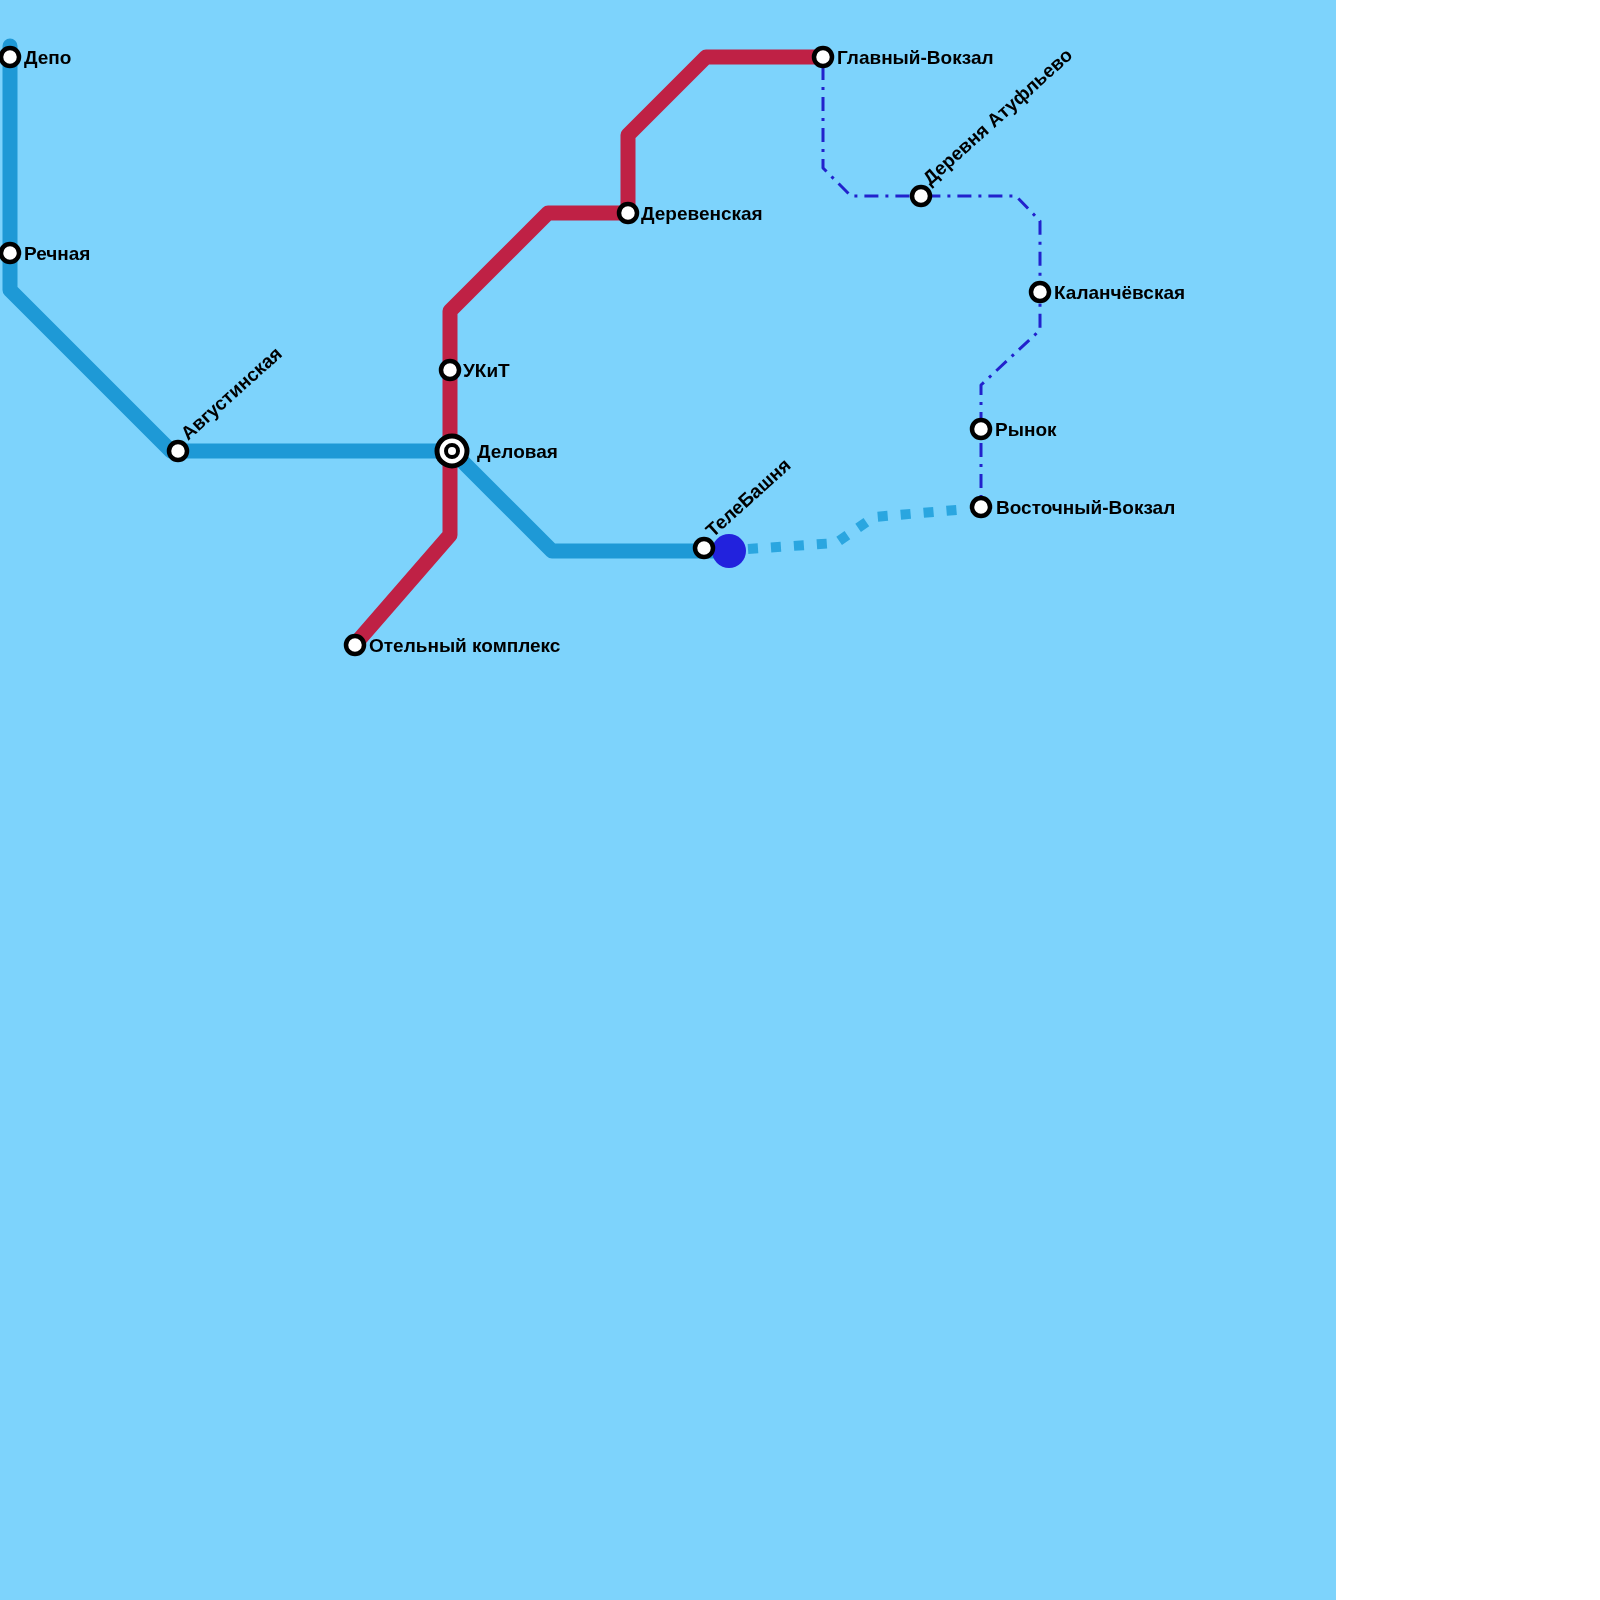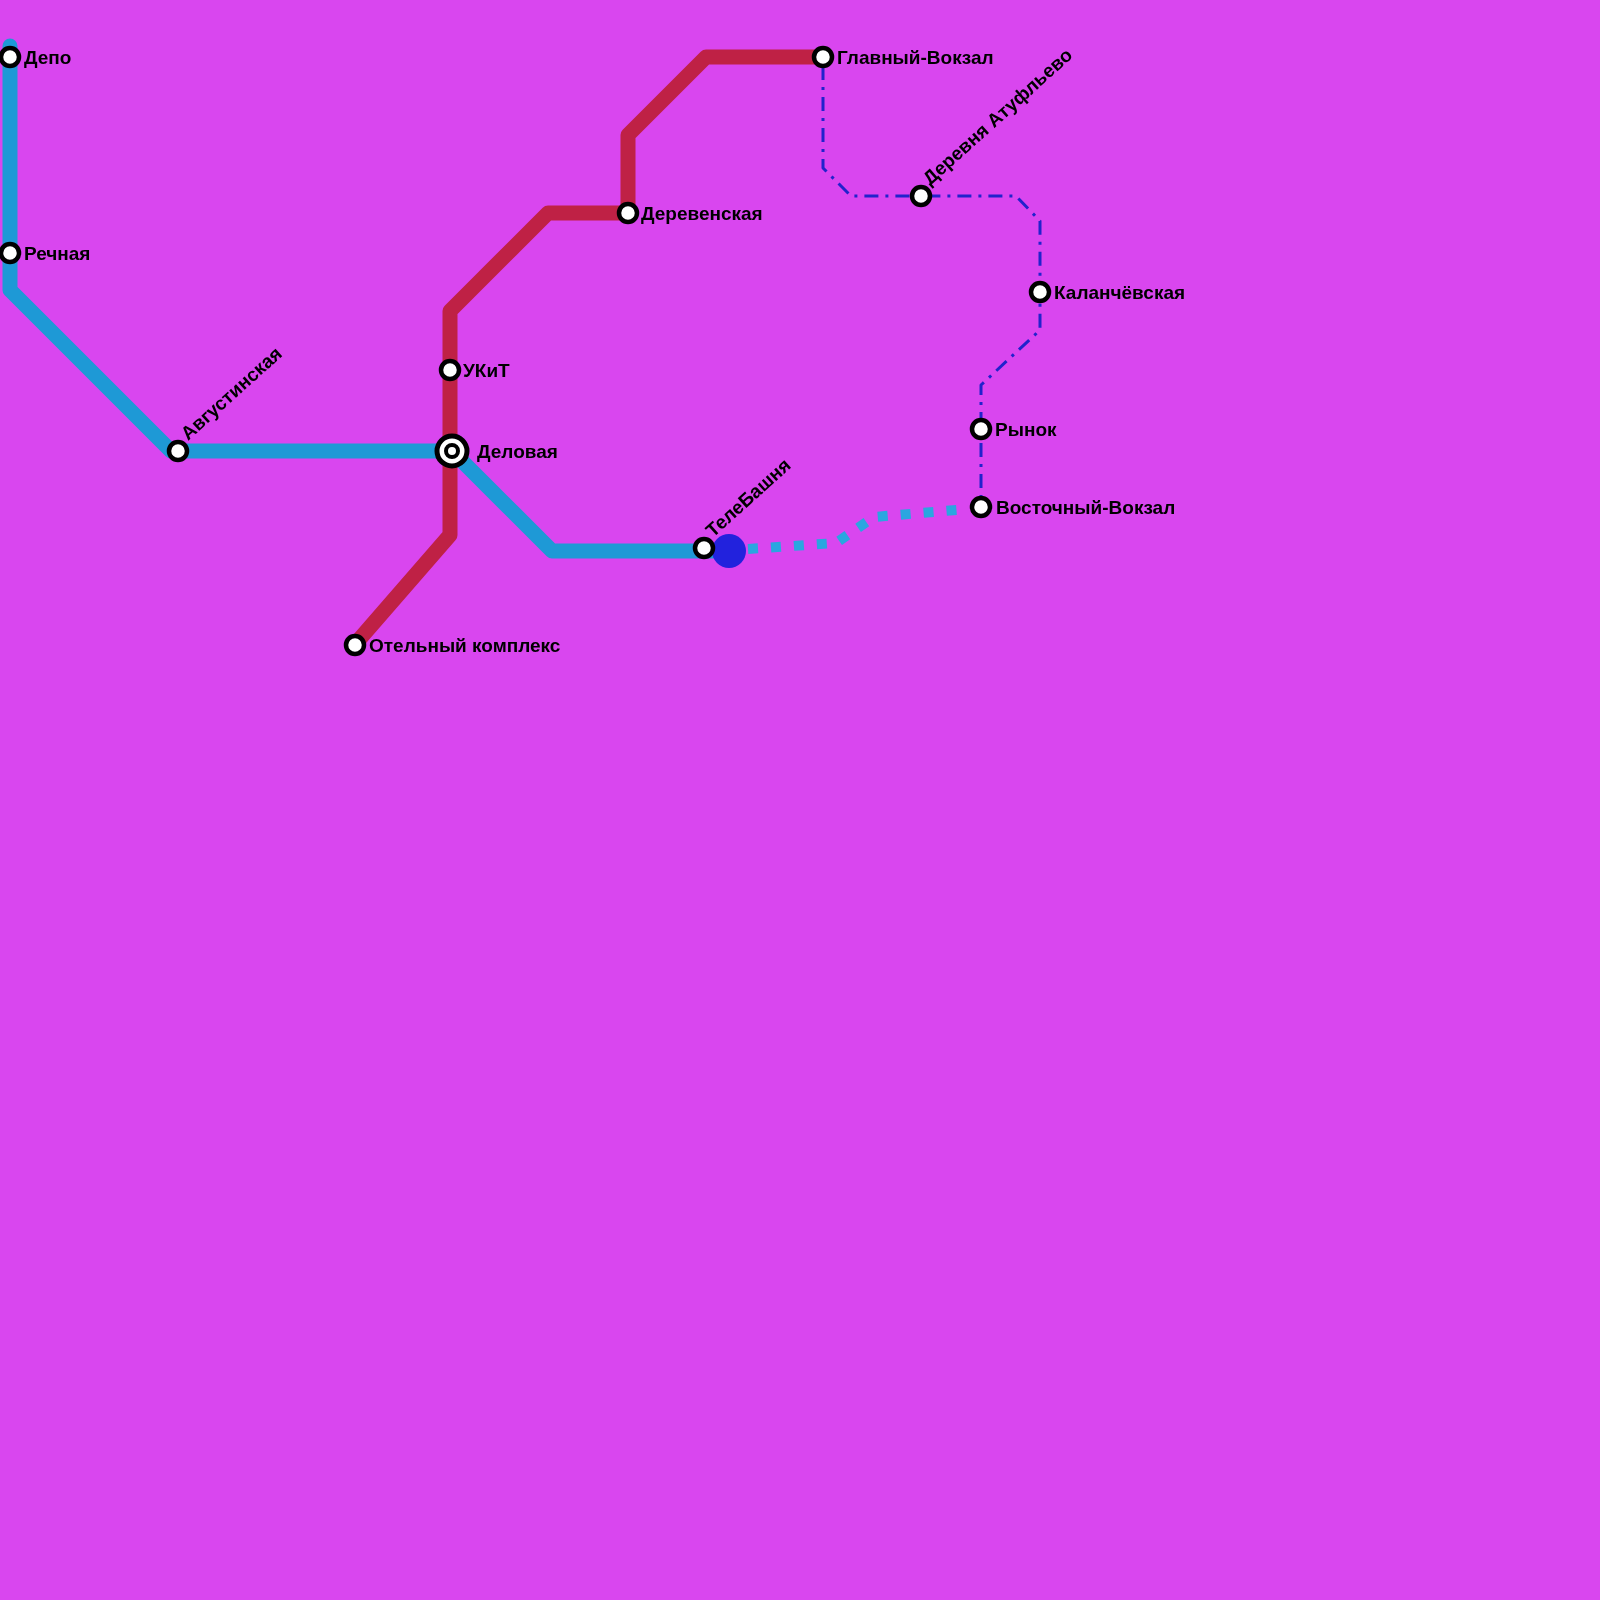--- a/index.html
+++ b/index.html
@@ -5,23 +5,23 @@
   html, body {
     margin: 0;
     padding: 0;
     background: #ffffff;
     width: 1600px;
     height: 1600px;
     overflow: hidden;
   }
   #map-wrap {
     position: relative;
-    width: 1600px;
+    width: 1336px;
     height: 1600px;
-    background: #d946ef;
+    background: #7dd3fc;
   }
   svg text {
     font-family: "Liberation Sans", "DejaVu Sans", sans-serif;
     font-weight: bold;
     font-size: 19px;
     fill: #000000;
   }
 </style>
 </head>
 <body>

